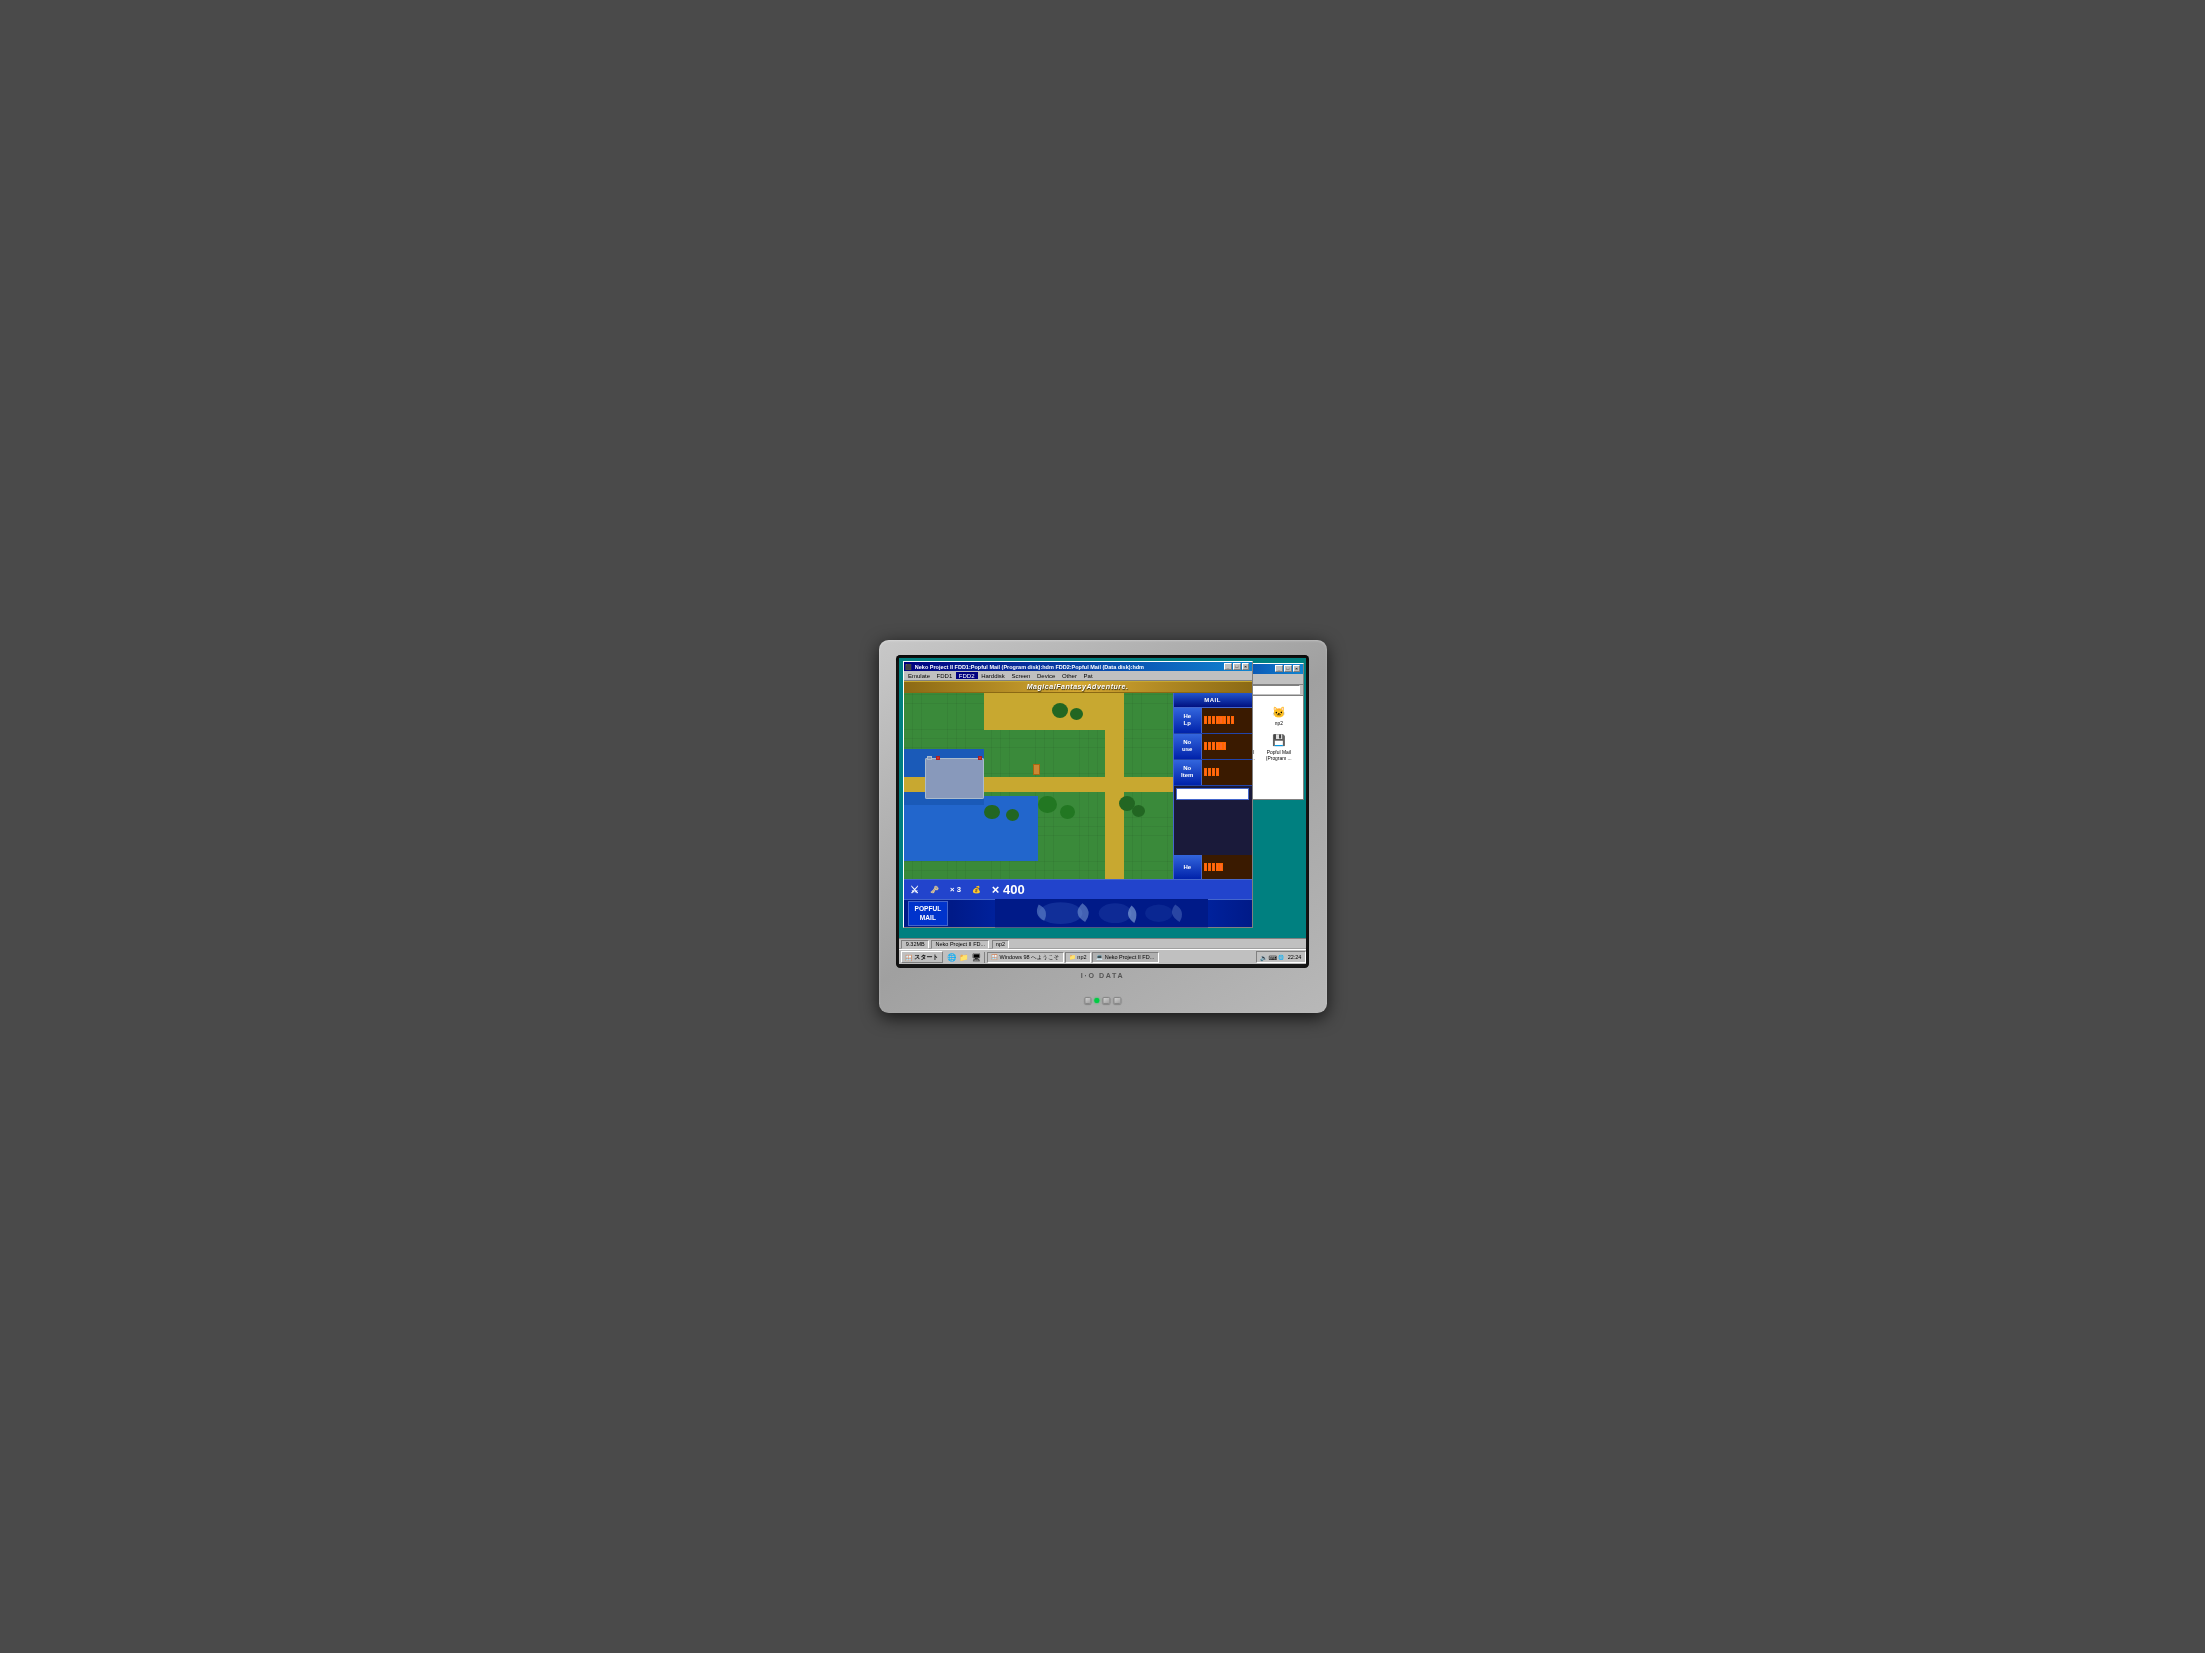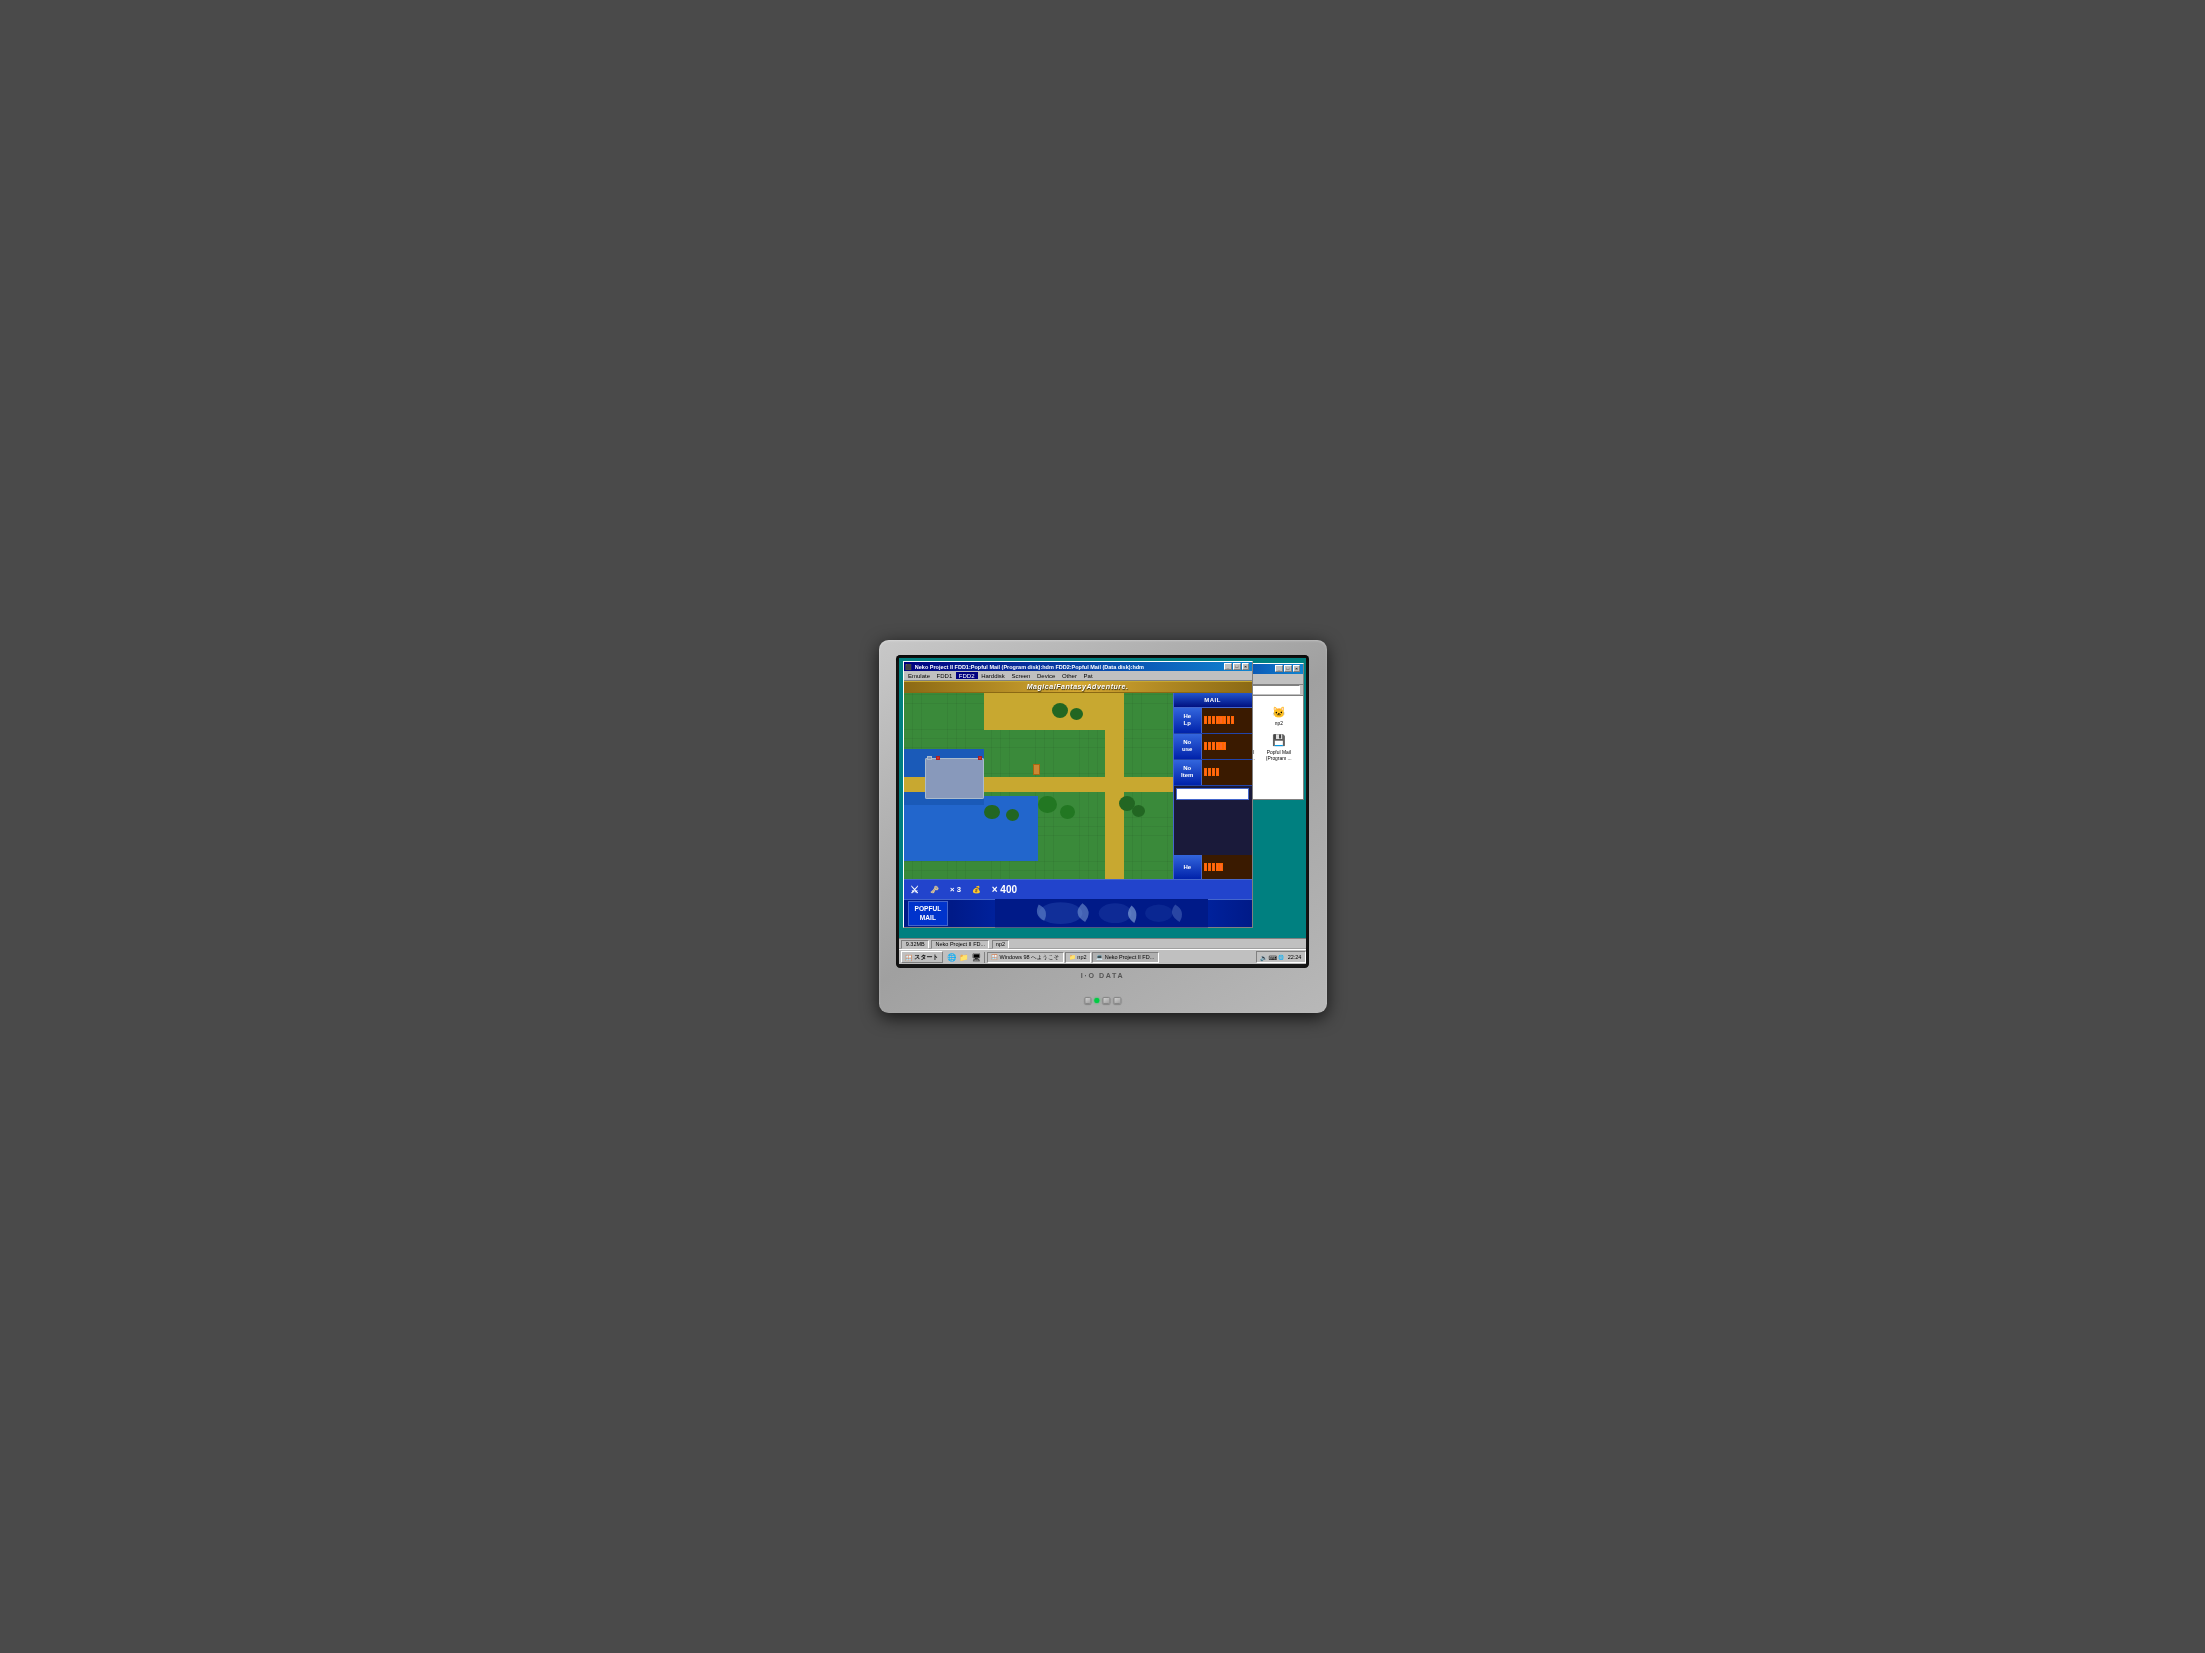--- a/index.html
+++ b/index.html
@@ -668,21 +668,21 @@
                   </div>
                 </div>
               </div>
             </div>
 
             <div class="game-info-bar">
               <span style="font-size:9.8px;">⚔</span>
               <span style="color:#ffdd88;font-size:7.1px;">🗝</span>
               <span style="color:white;font-size:7.7px;">× 3</span>
               <span style="color:#ffaa44;font-size:7.1px;">💰</span>
-              <span style="color:white;font-size:10px;">× 400</span>
+              <span style="color:white;font-size:13px;">× 400</span>
             </div>
 
             <div class="game-title-bar">
               <div class="game-title-box">
                 <span style="display:block;font-size:6.6px;">POPFUL</span>
                 <span style="display:block;font-size:6.6px;">MAIL</span>
               </div>
               <div class="game-decoration">
                 <svg width="213" height="28.4" xmlns="http://www.w3.org/2000/svg" viewBox="0 0 390 52">
 

